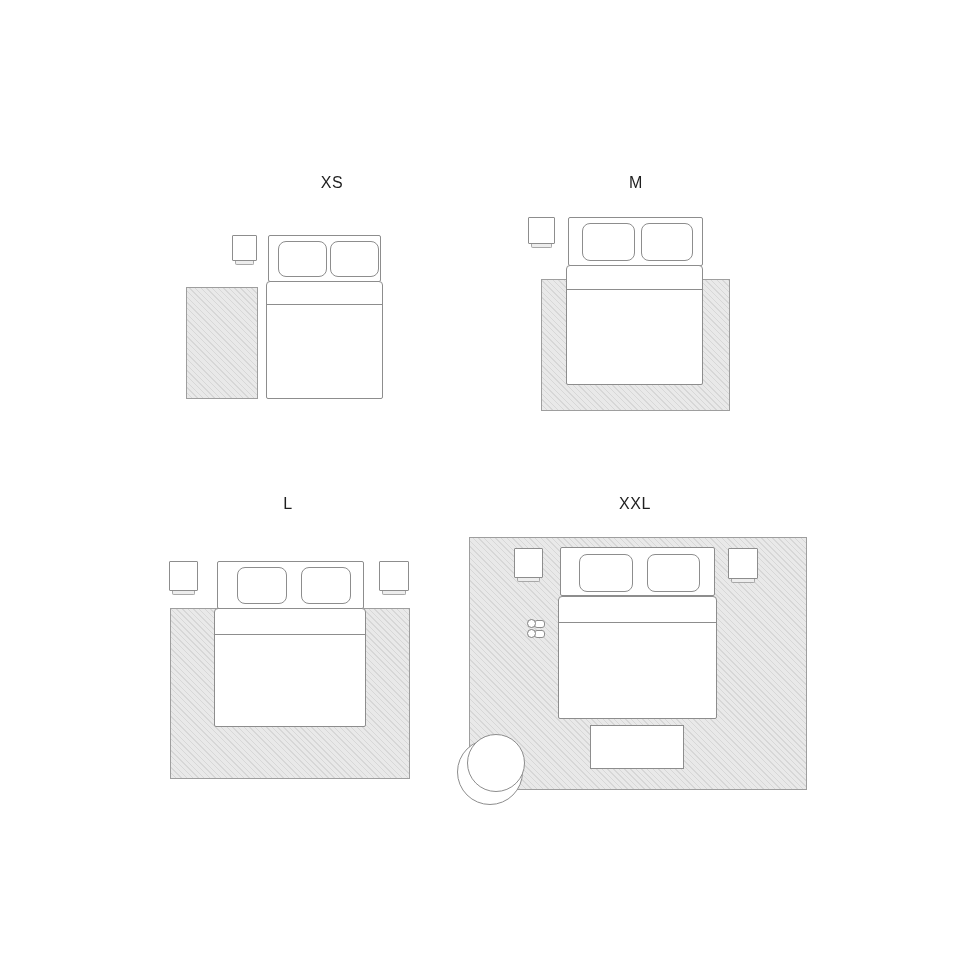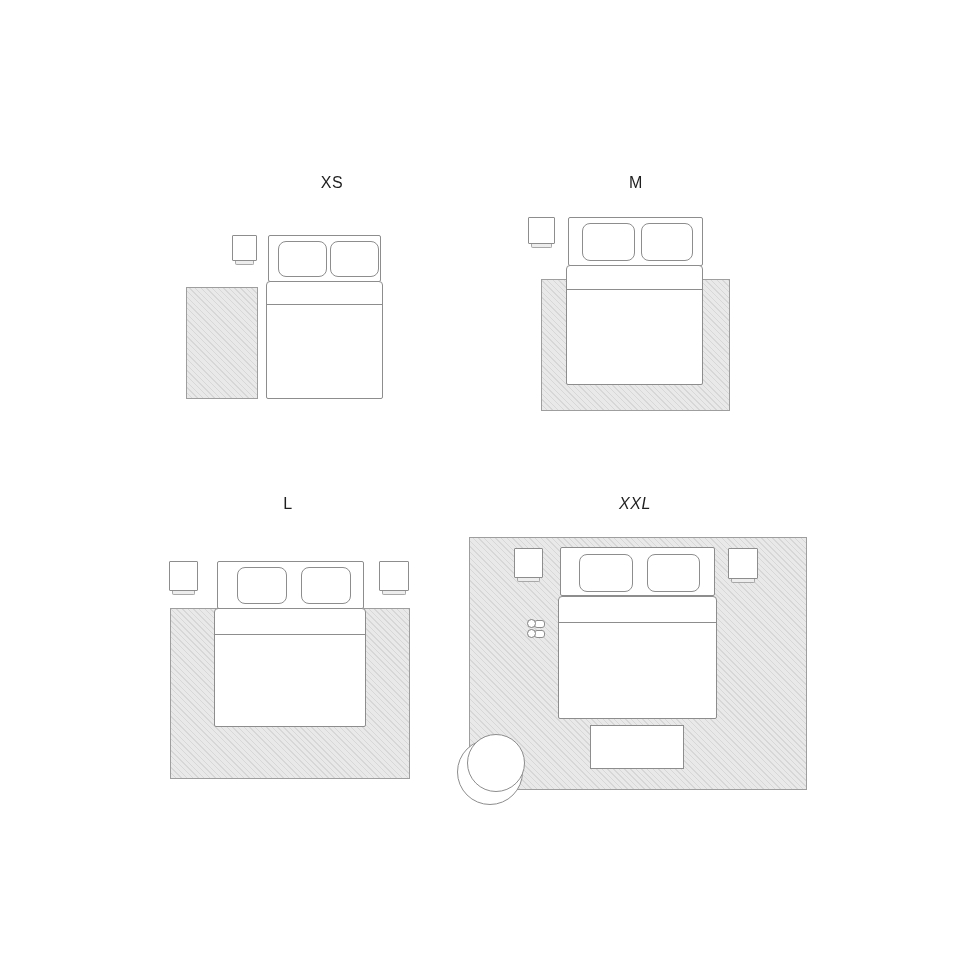--- a/index.html
+++ b/index.html
@@ -96,21 +96,21 @@
   #l-ns-left { left:169px; top:561px; width:29px;  height:30px; }
   #l-ns-right{ left:379px; top:561px; width:30px;  height:30px; }
   #l-bed     { left:214px; top:561px; width:152px; height:166px; }
   #l-head    { left:3px;  top:0;     width:147px; height:48px; }
   #l-pil1    { left:19px; top:5px;   width:50px;  height:37px; }
   #l-pil2    { left:83px; top:5px;   width:50px;  height:37px; }
   #l-duvet   { left:0;    top:47px;  width:152px; height:119px; }
   #l-fold    { top:25px; }
 
   
-  #xxl-label   { left:635px; top:495px;font-style:italic; }
+  #xxl-label   { left:635px; top:495px; }
   #xxl-rug     { left:469px; top:537px; width:338px; height:253px; }
   #xxl-ns-left { left:514px; top:548px; width:29px;  height:30px; }
   #xxl-ns-right{ left:728px; top:548px; width:30px;  height:31px; }
   #xxl-bed     { left:558px; top:547px; width:159px; height:172px; }
   #xxl-head    { left:2px;  top:0;     width:155px; height:49px; }
   #xxl-pil1    { left:18px; top:6px;   width:54px;  height:38px; }
   #xxl-pil2    { left:86px; top:6px;   width:53px;  height:38px; }
   #xxl-duvet   { left:0;    top:49px;  width:159px; height:123px; }
   #xxl-fold    { top:25px; }
   #xxl-slippers{ left:527px; top:619px; width:20px; height:20px; }

